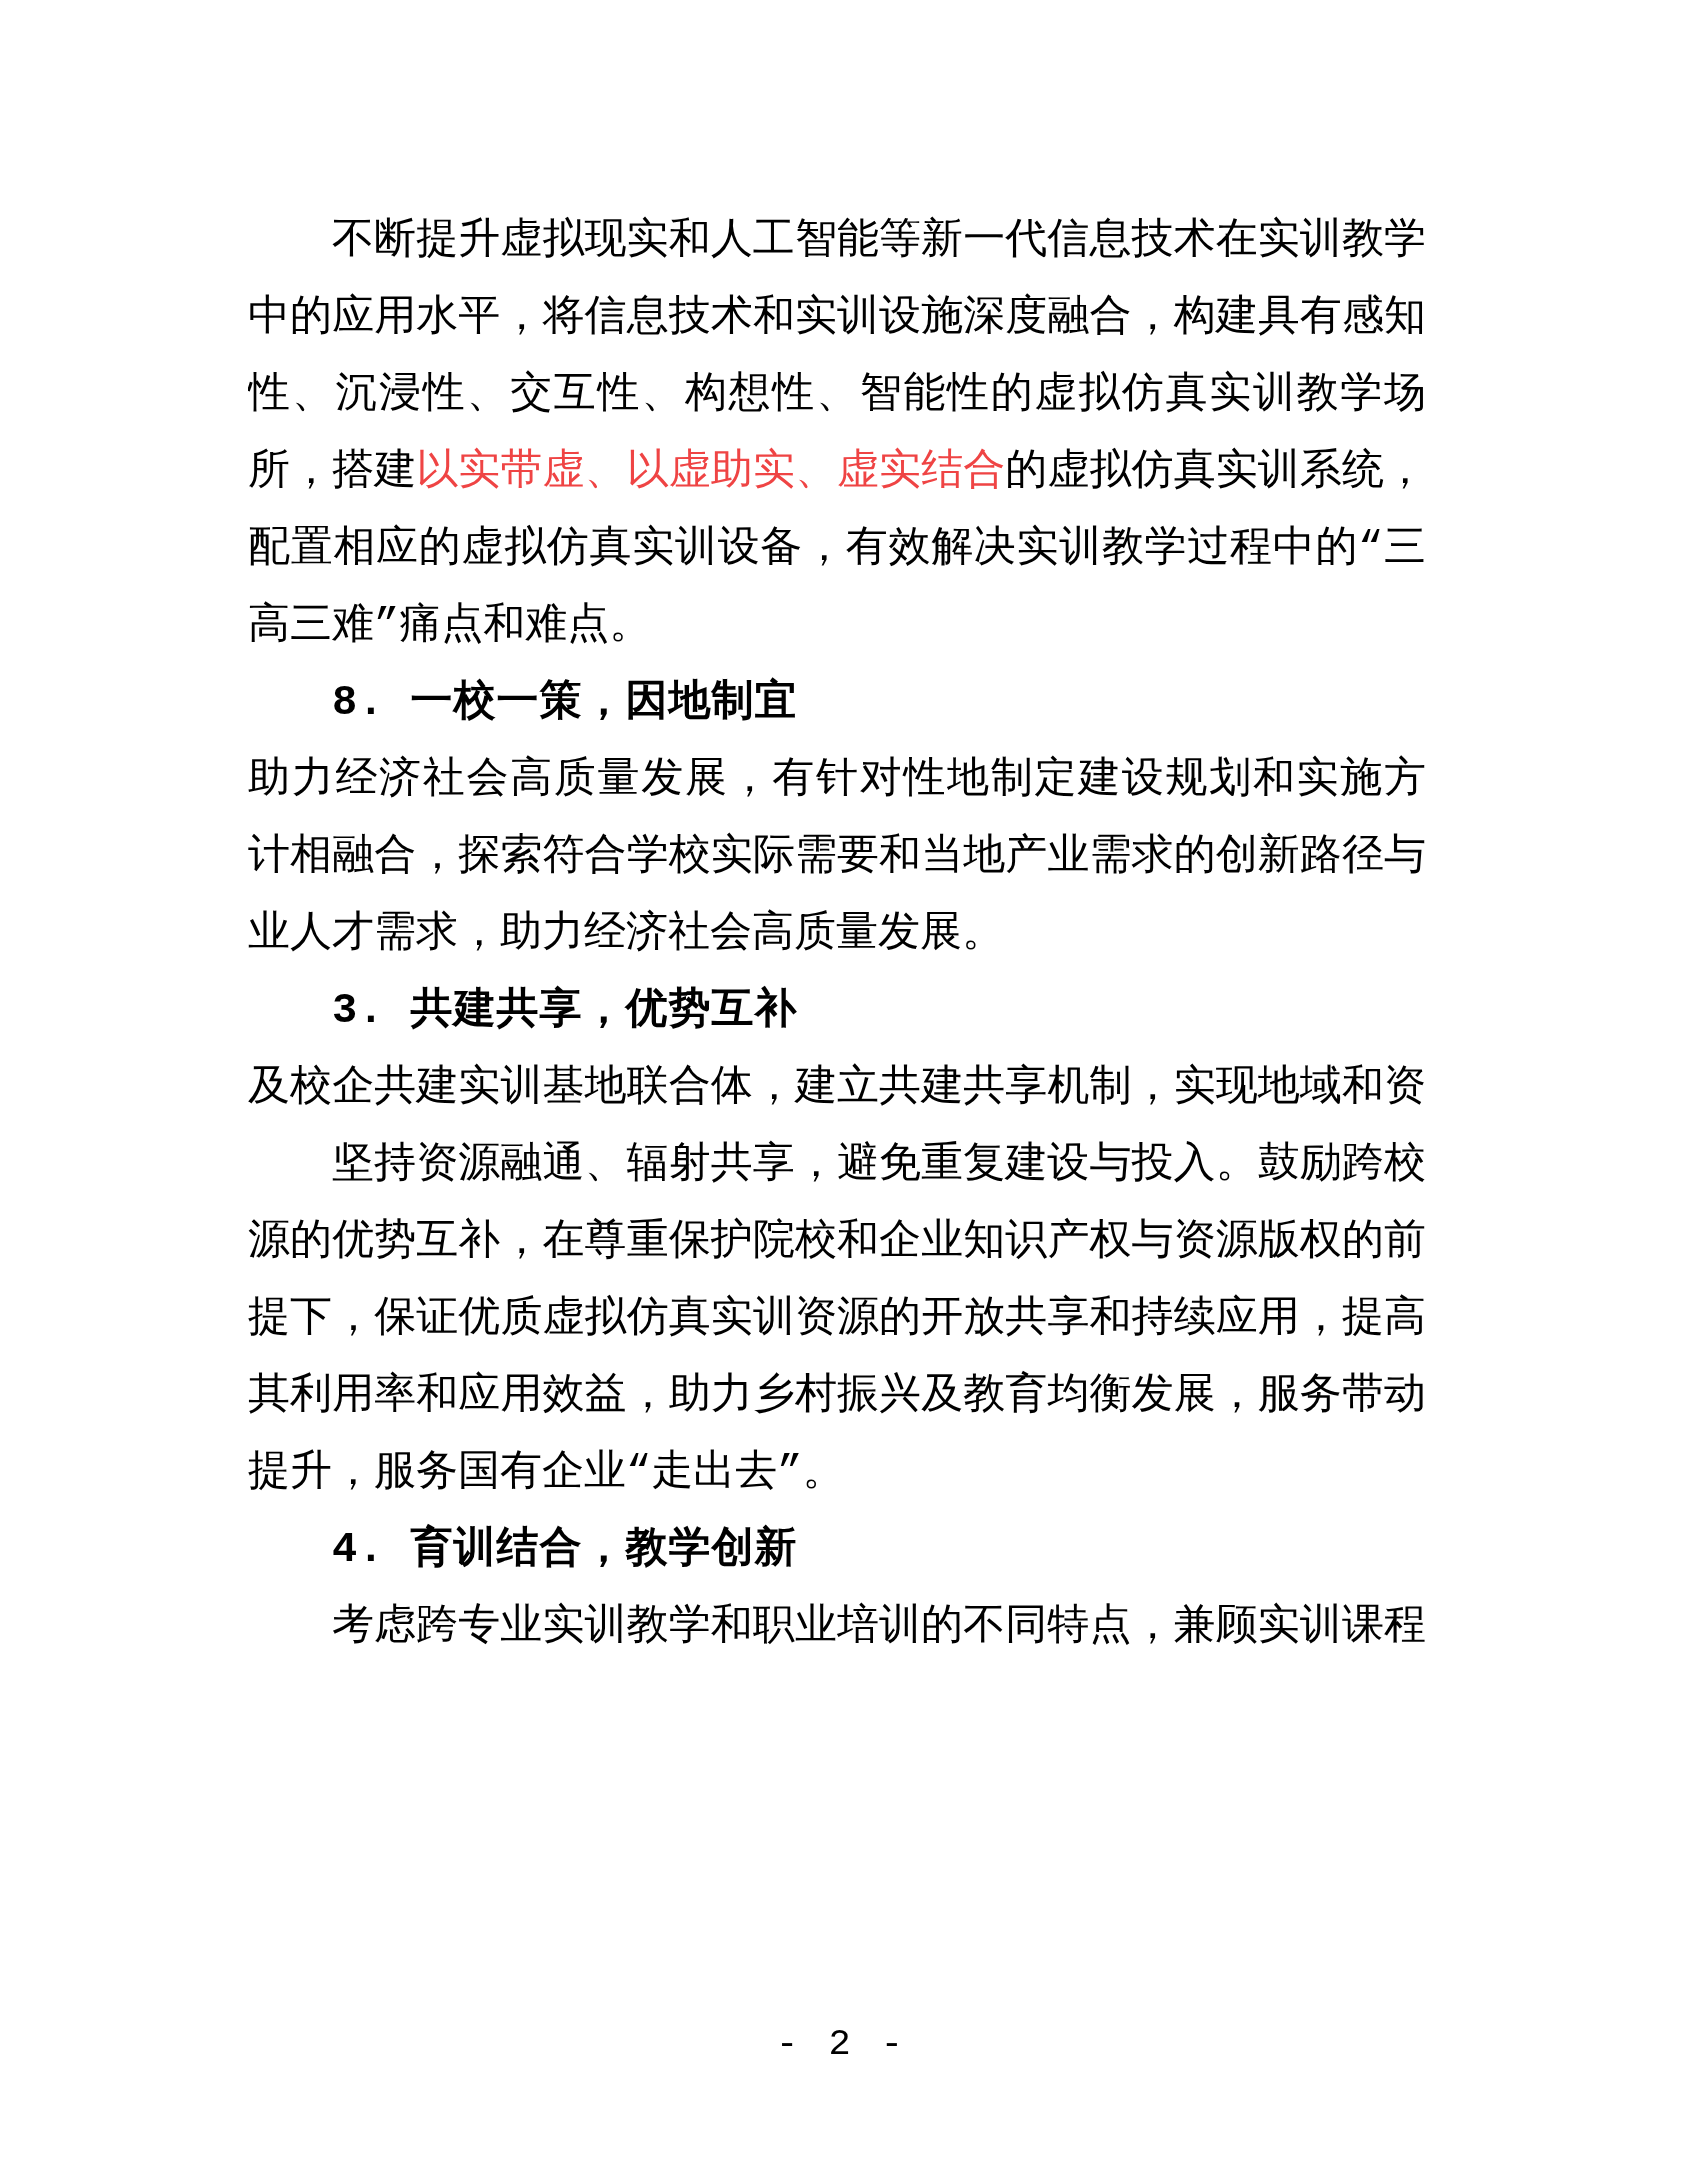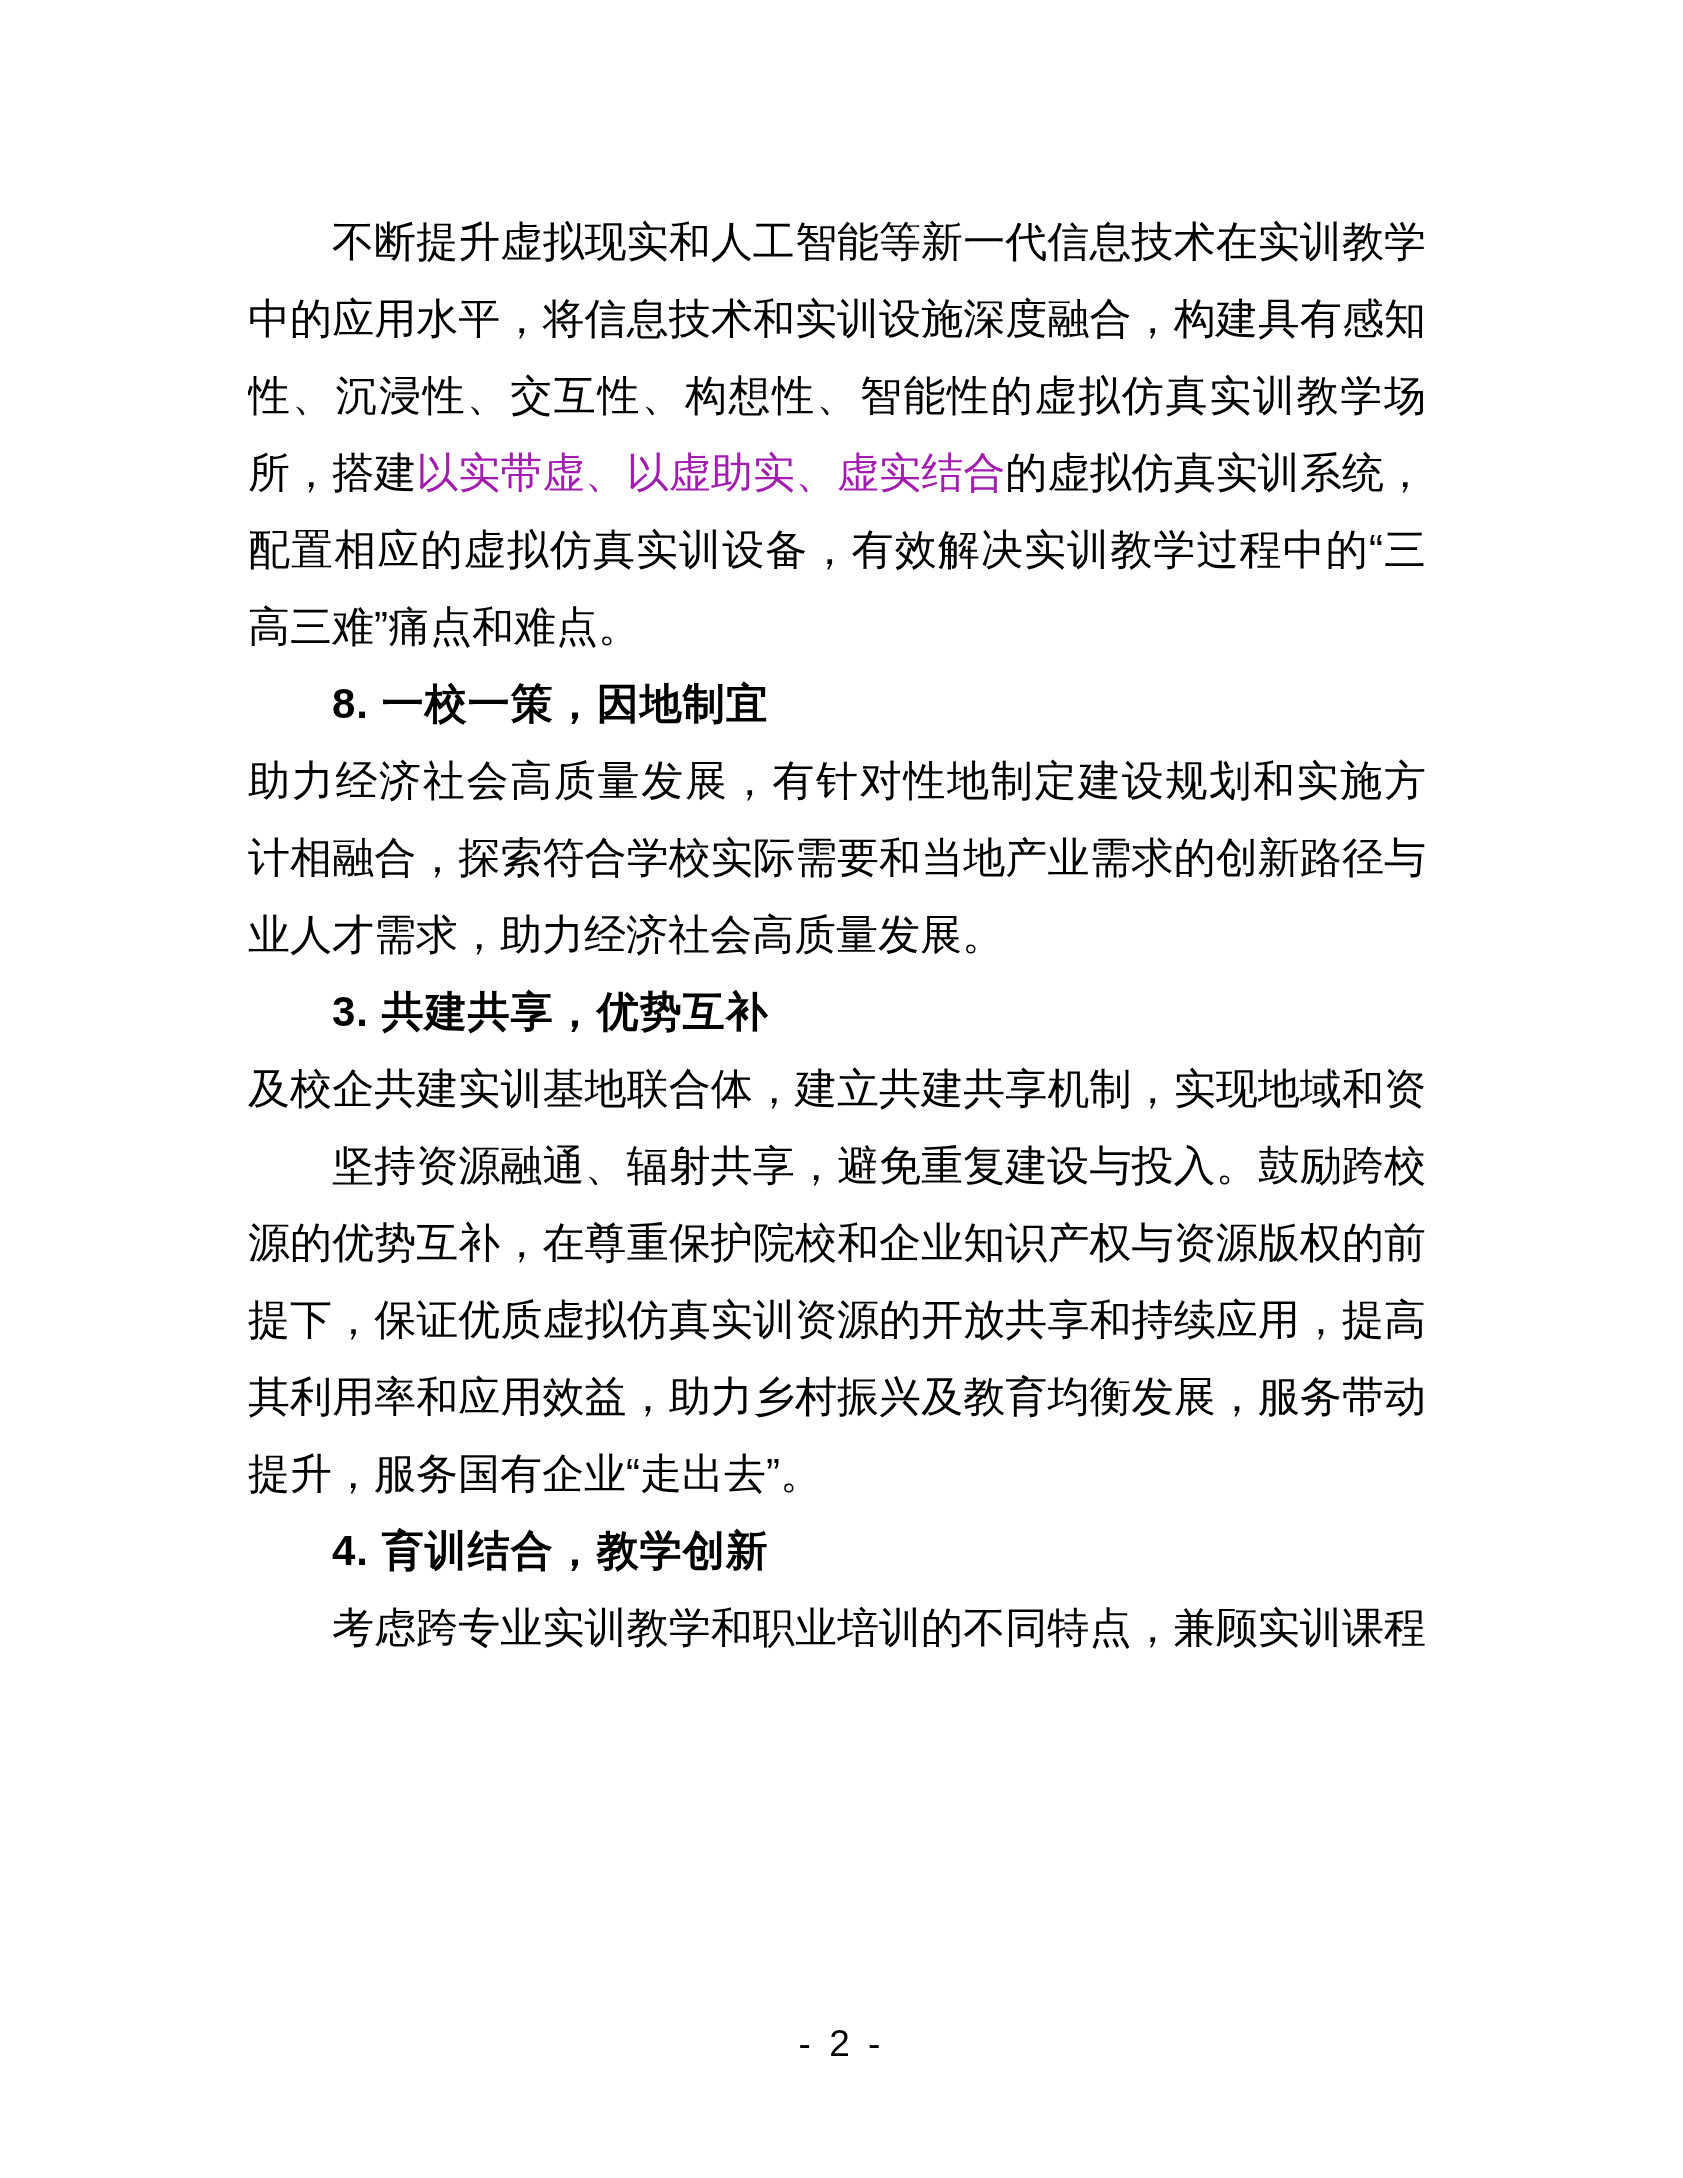--- a/index.html
+++ b/index.html
@@ -1,21 +1,21 @@
 <!DOCTYPE html>
 <html><head>
 <meta charset="utf-8">
 <style>
   html, body { margin: 0; padding: 0; background: #ffffff; }
   .page {
     position: relative;
     width: 1683px;
     height: 2178px;
     background: #ffffff;
-    font-family: Liberation Sans, sans-serif;
+    font-family: Liberation Mono, monospace;
     color: #000000;
     overflow: hidden;
   }
   .text-block {
     position: absolute;
     left: 248px;
     top: 203px;
     width: 1178px;
   }
   .line {
@@ -28,21 +28,21 @@
     white-space: nowrap;
   }
   .line.indent { text-indent: 2em; }
   .line.last { text-align-last: left; }
   .line.heading {
     font-weight: 700;
     text-align-last: left;
     text-indent: 2em;
     letter-spacing: 1px;
   }
-  .red { color: #a21caf; }
+  .red { color: #ef4444; }
   .page-number {
     position: absolute;
     left: 0;
     right: 0;
     top: 2022px;
     text-align: center;
     font-size: 37px;
     line-height: 44px;
     letter-spacing: 4px;
   }

